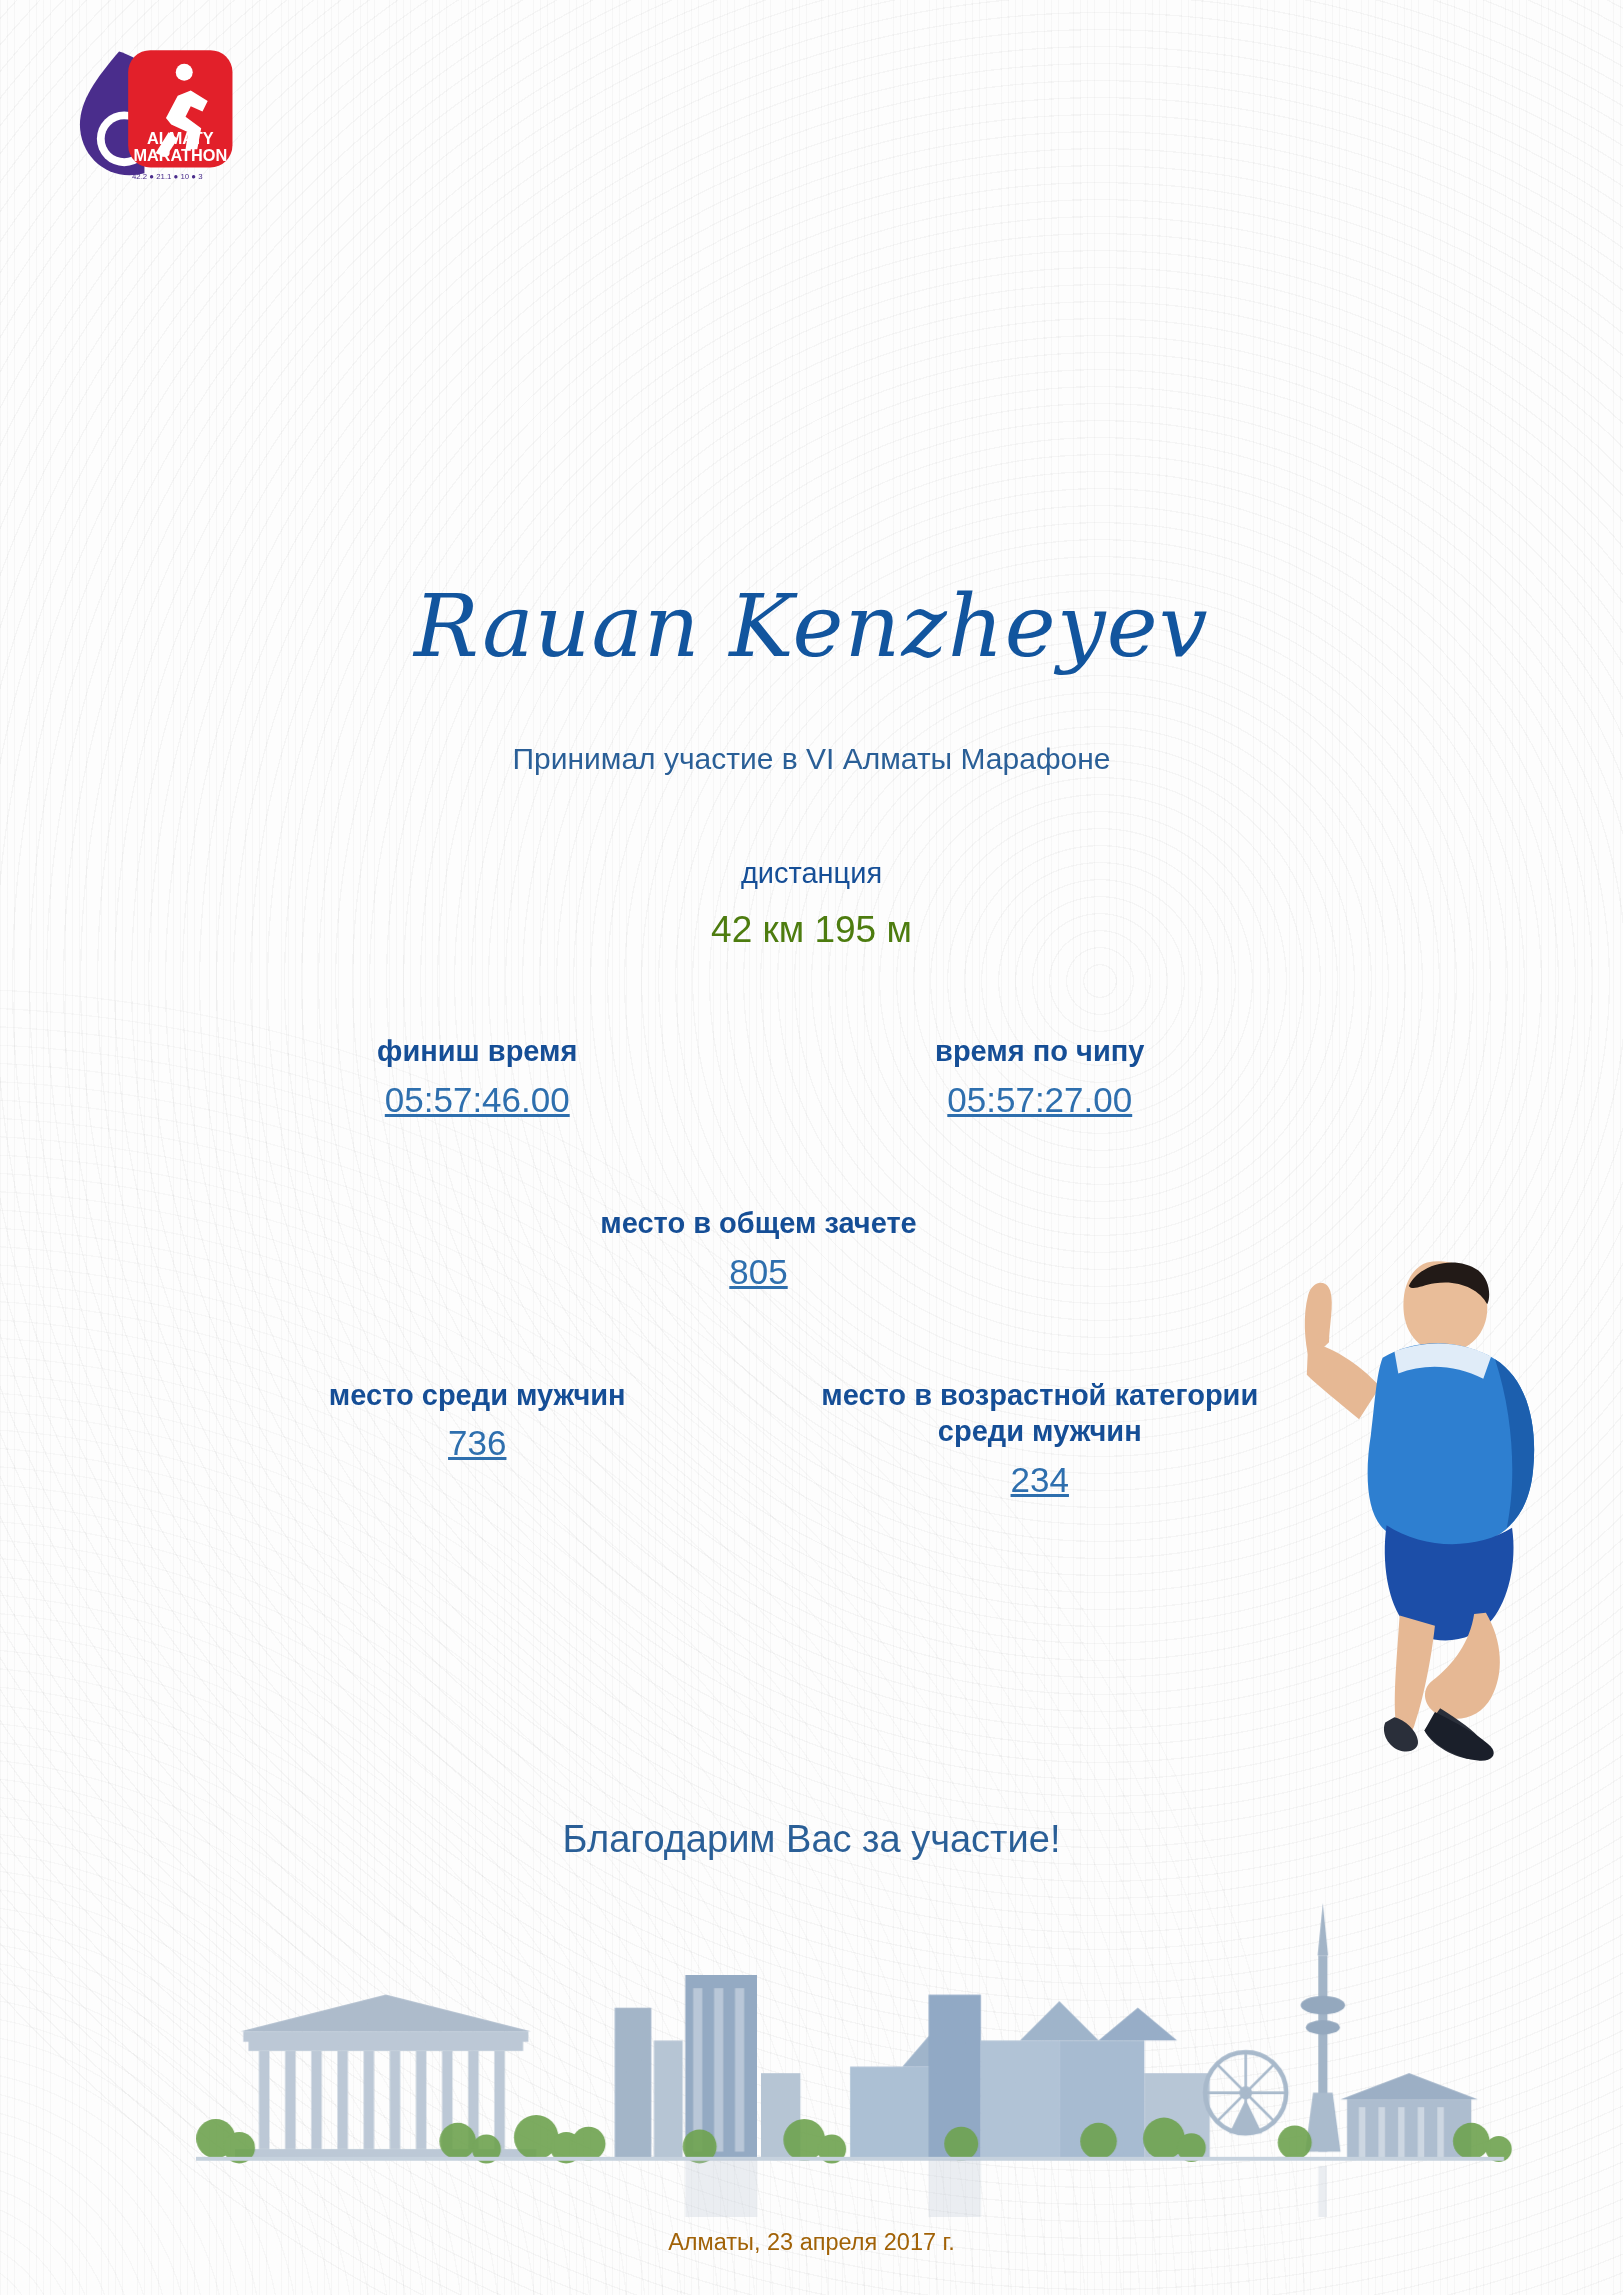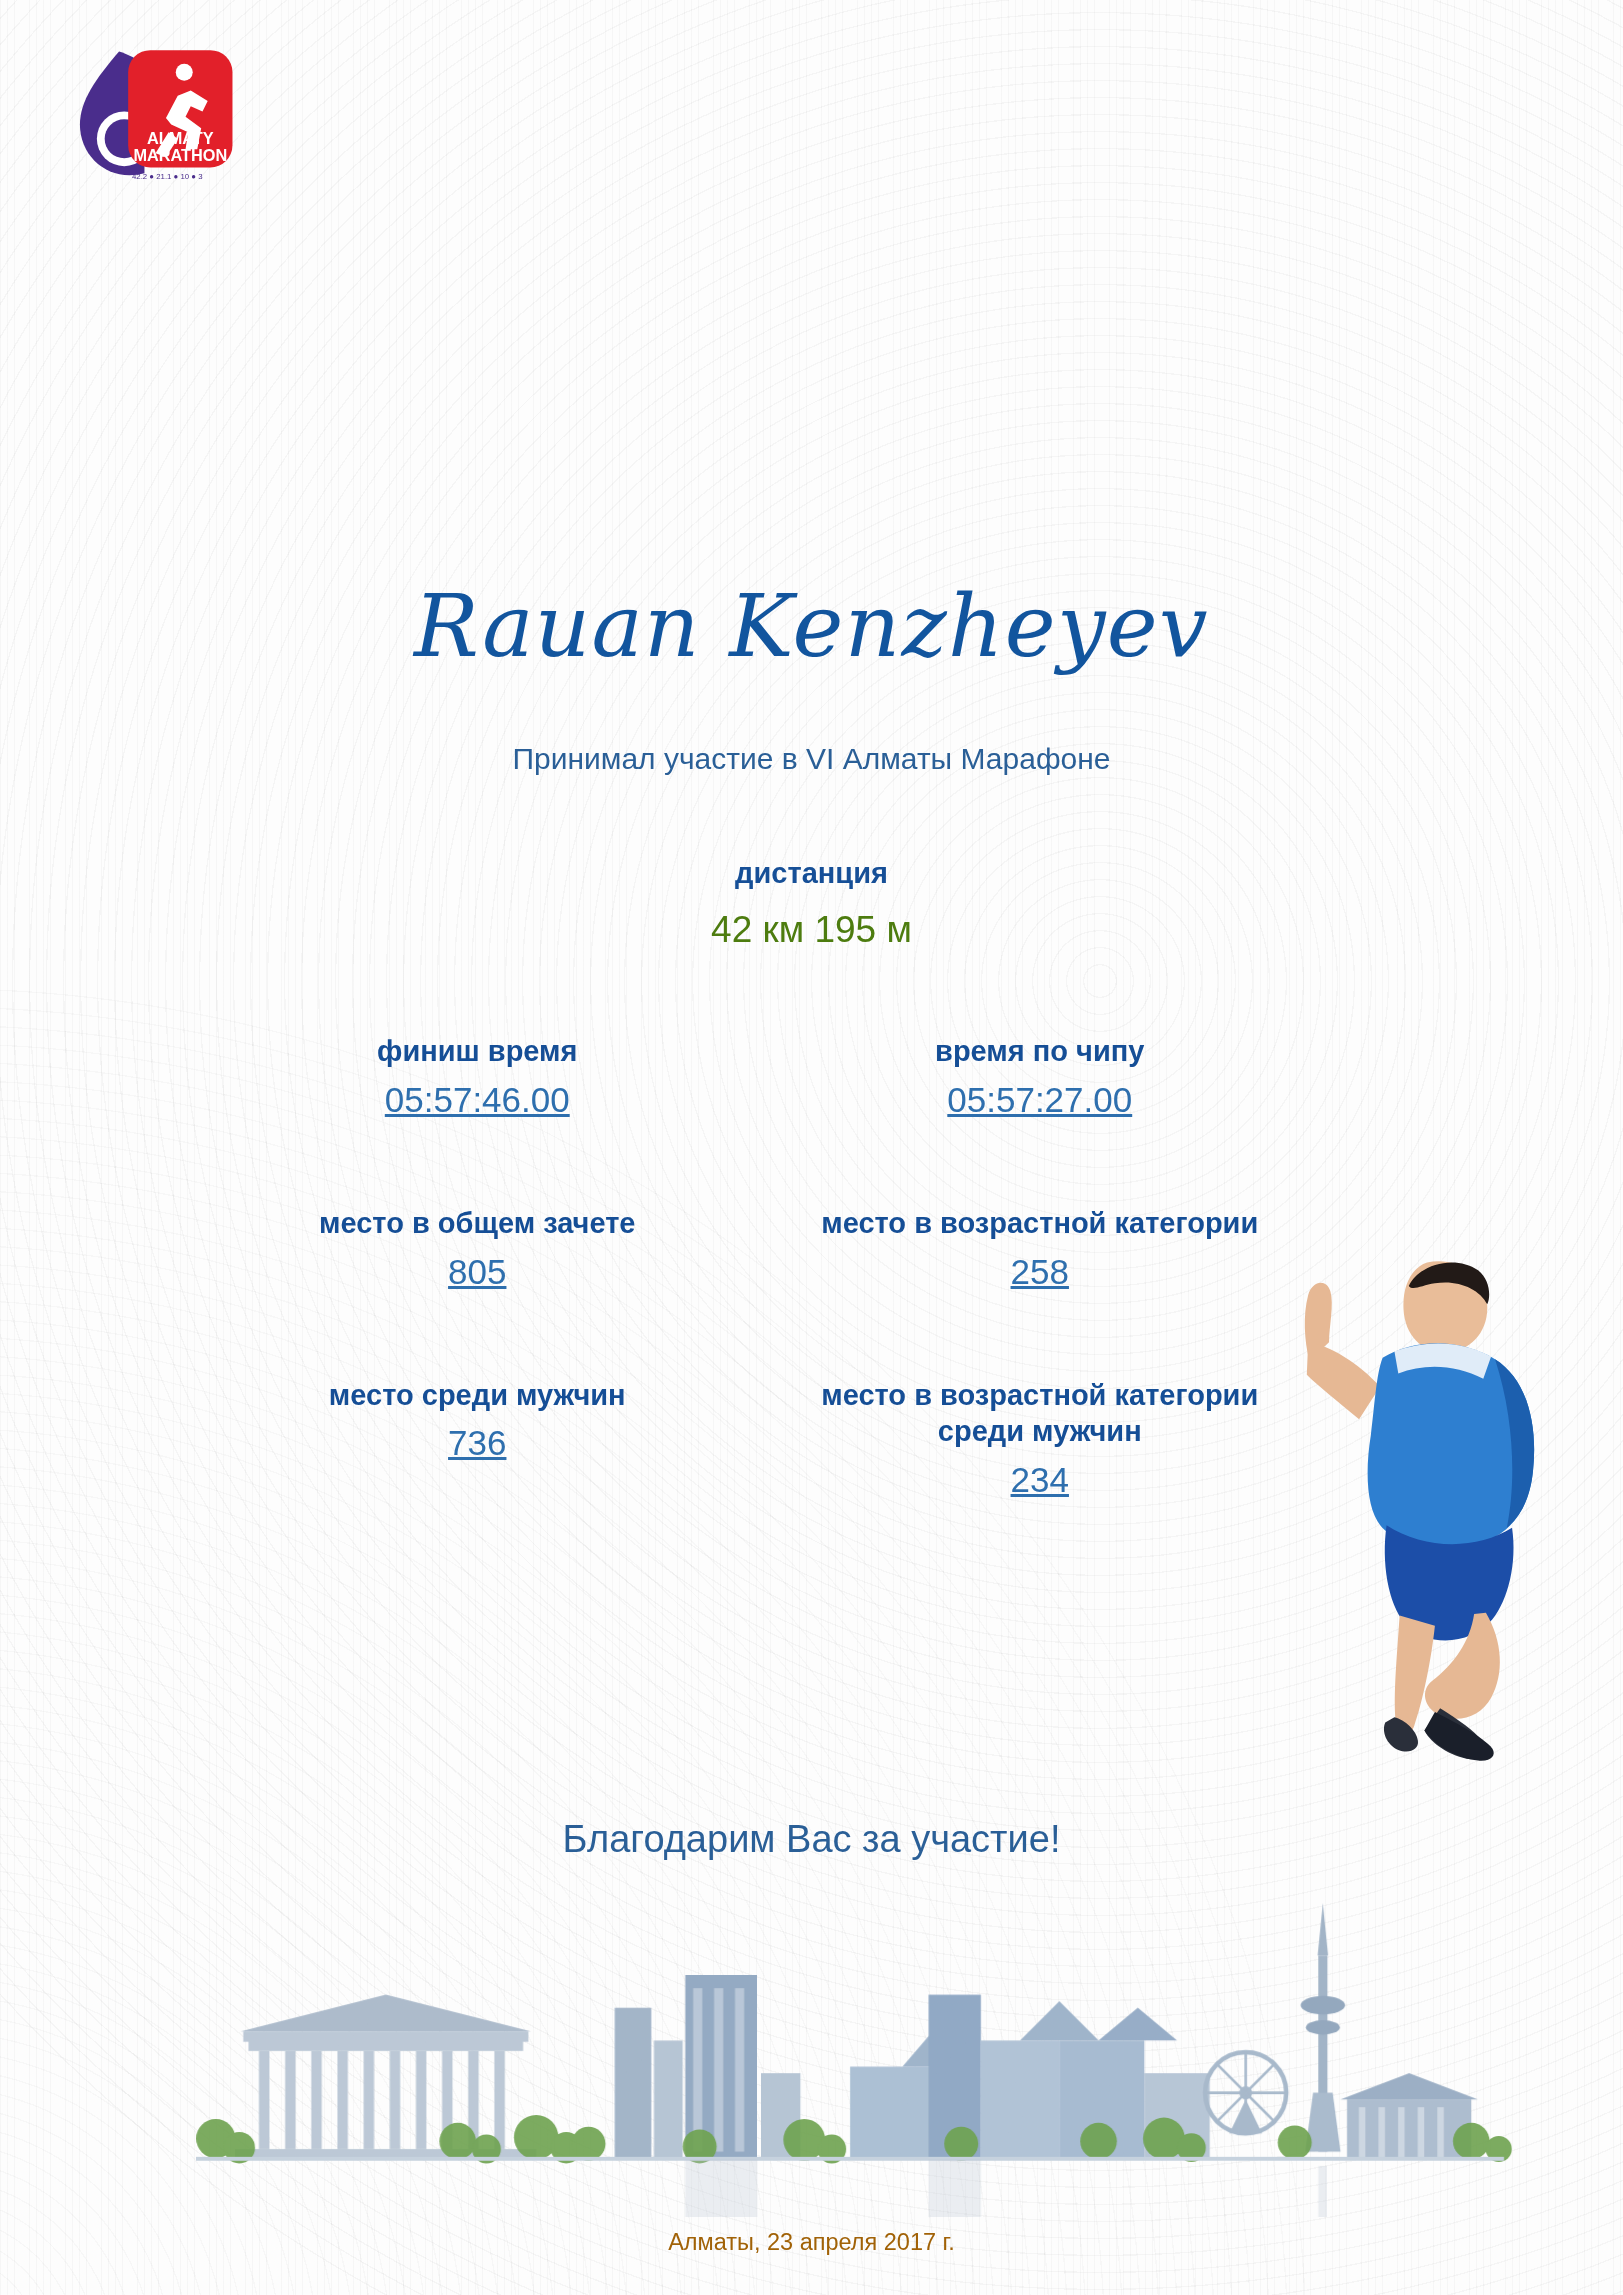--- a/index.html
+++ b/index.html
@@ -129,21 +129,21 @@
   }
 
   
   .dist-label {
     position: absolute;
     top: 857px;
     left: 0;
     right: 0;
     text-align: center;
     font-size: 29px;
-    font-weight: bold;
+    font-weight: normal;
     color: #164f97;
   }
   .dist-value {
     position: absolute;
     top: 909px;
     left: 0;
     right: 0;
     text-align: center;
     font-size: 37px;
     color: #4d7c0f;
@@ -268,24 +268,20 @@
       <div class="res-cell">
         <div class="res-label">время по чипу</div>
         <div class="res-value">05:57:27.00</div>
       </div>
     </div>
 
     <div class="res-row row-gap-big">
       <div class="res-cell">
         <div class="res-label">место в общем зачете</div>
         <div class="res-value">805</div>
-      </div>
-      <div class="res-cell">
-        <div class="res-label">место в возрастной категории</div>
-        <div class="res-value">258</div>
       </div>
     </div>
 
     <div class="res-row">
       <div class="res-cell">
         <div class="res-label">место среди мужчин</div>
         <div class="res-value">736</div>
       </div>
       <div class="res-cell">
         <div class="res-label">место в возрастной категории среди мужчин</div>

